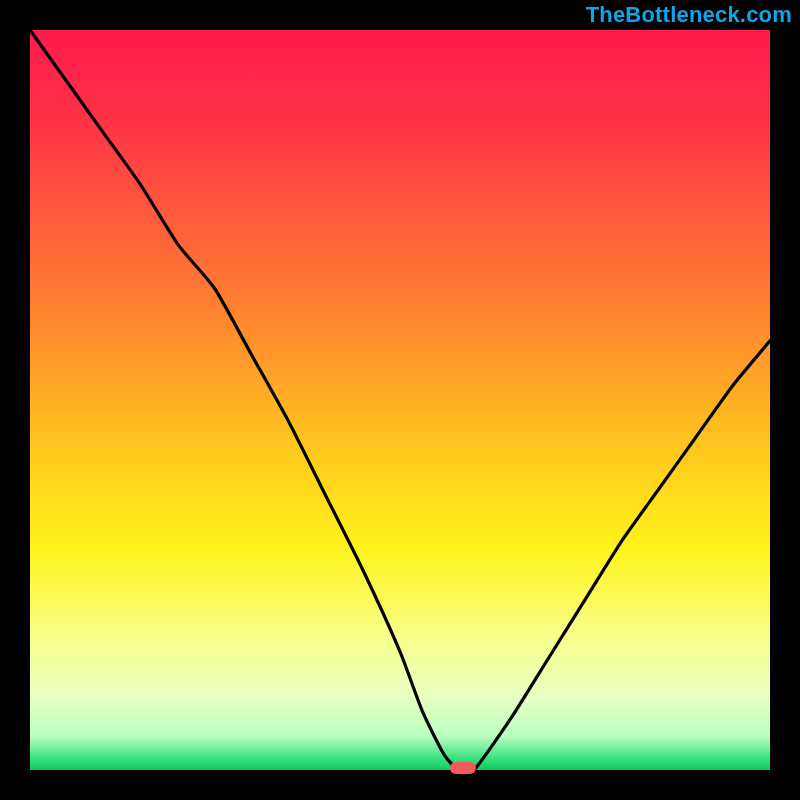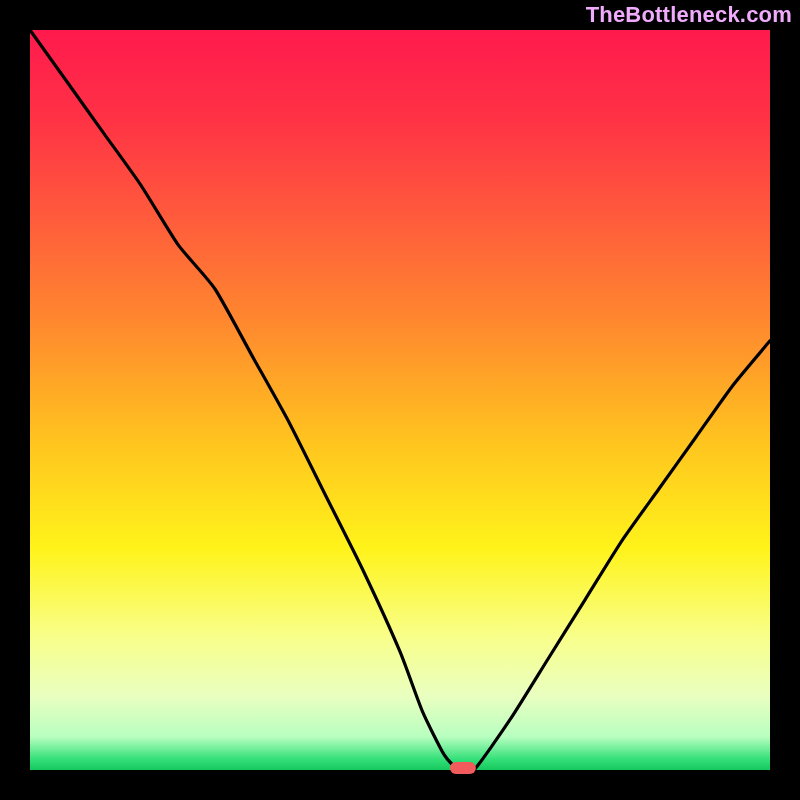--- a/index.html
+++ b/index.html
@@ -15,21 +15,21 @@
     position: relative;
     width: 800px;
     height: 800px;
   }
   .attribution {
     position: absolute;
     top: 2px;
     right: 8px;
     font-size: 22px;
     font-weight: bold;
-    color: #f0abfc;
+    color: #0ea5e9;
     letter-spacing: 0.2px;
     z-index: 10;
   }
   svg {
     display: block;
   }
 </style>
 </head>
 <body>
 

